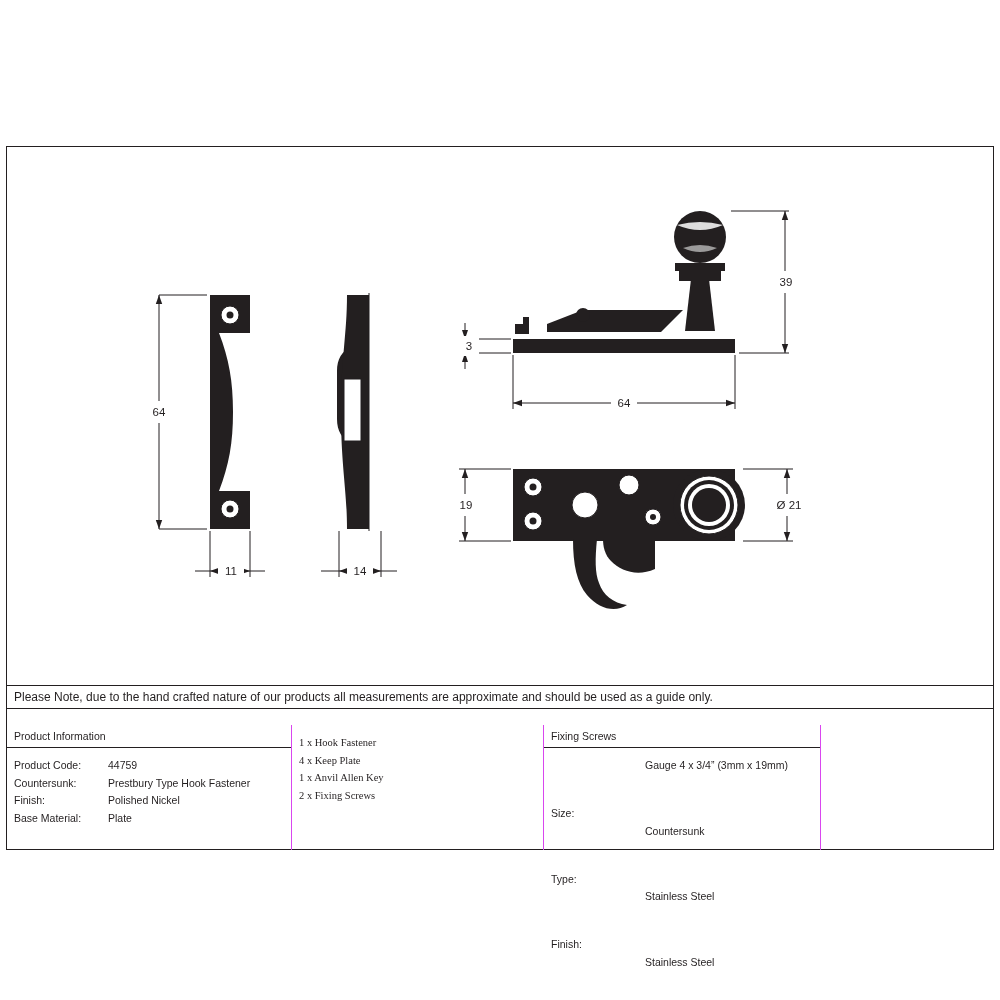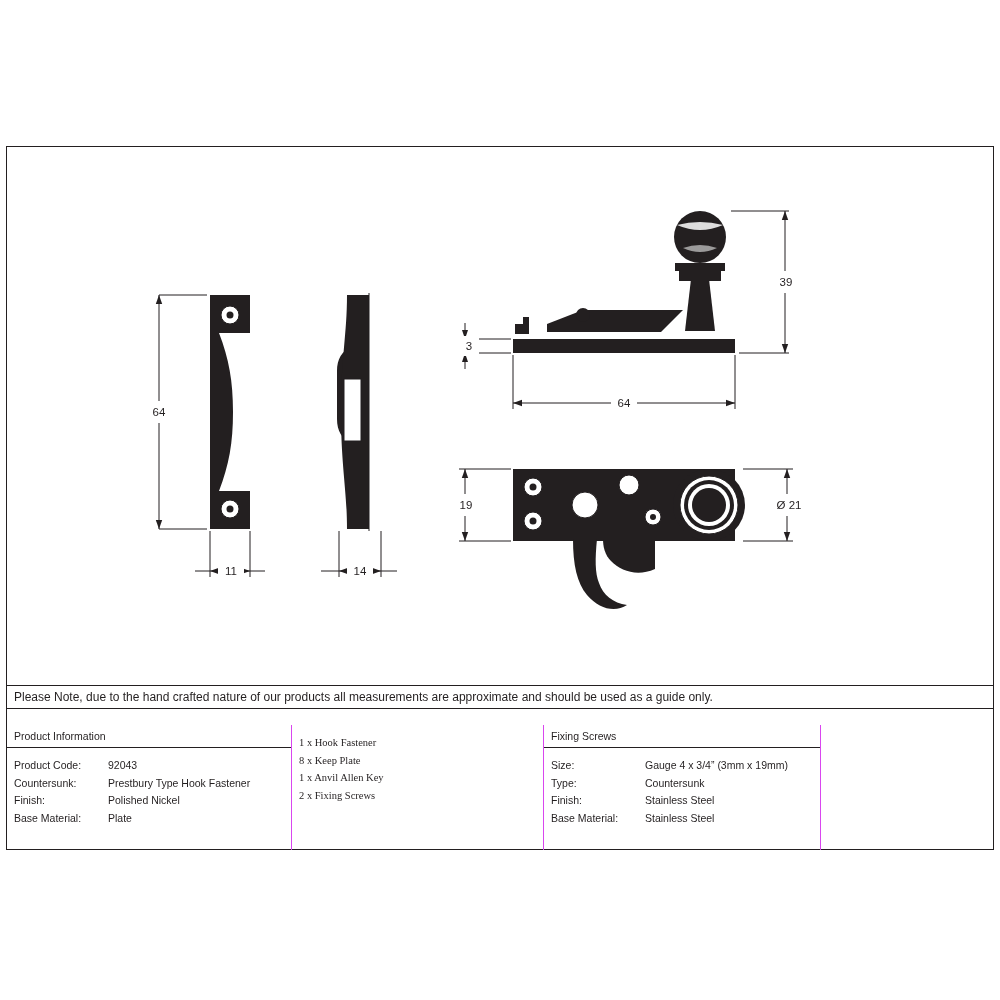--- a/index.html
+++ b/index.html
@@ -82,21 +82,21 @@
   .kv {
     display: flex;
     line-height: 17.5px;
     white-space: nowrap;
     gap: 6px;
   }
   .kv .k { width: 88px; flex: 0 0 88px; }
   .kv .v { flex: 1 1 auto; }
   .plain { line-height: 17.5px; white-space: nowrap; font-family: Liberation Serif, serif; }
 
-  .col-c .kv .k { width: 88px; flex: 0 0 88px; }
+  .col-c .kv .k { width: 88px; flex: 0 0 88px; margin-top: 48px; }
 
   text {
     font-family: "Liberation Sans", sans-serif;
     font-size: 11px;
     fill: #231f20;
   }
   .dimtxt { font-size: 11.5px; }
   .ln { stroke: #231f20; fill: none; }
   .thin { stroke-width: 1; }
   .part { fill: #231f20; stroke: none; }
@@ -263,41 +263,41 @@
 
   <div class="note-row">Please Note, due to the hand crafted nature of our products all measurements are approximate and should be used as a guide only.</div>
 
   <div class="info-table">
 
     <div class="col col-a">
       <div class="col-head">Product Information</div>
       <div class="col-body">
         <div class="kv">
           <span class="k">Product Code:</span>
-          <span class="v">92043</span>
+          <span class="v">44759</span>
         </div>
         <div class="kv">
           <span class="k">Countersunk:</span>
           <span class="v">Prestbury Type Hook Fastener</span>
         </div>
         <div class="kv">
           <span class="k">Finish:</span>
           <span class="v">Polished Nickel</span>
         </div>
         <div class="kv">
           <span class="k">Base Material:</span>
           <span class="v">Plate</span>
         </div>
       </div>
     </div>
 
     <div class="col col-b">
       <div class="col-body">
         <div class="plain">1 x Hook Fastener</div>
-        <div class="plain">8 x Keep Plate</div>
+        <div class="plain">4 x Keep Plate</div>
         <div class="plain">1 x Anvil Allen Key</div>
         <div class="plain">2 x Fixing Screws</div>
       </div>
     </div>
 
     <div class="col col-c">
       <div class="col-head">Fixing Screws</div>
       <div class="col-body">
         <div class="kv">
           <span class="k">Size:</span>

